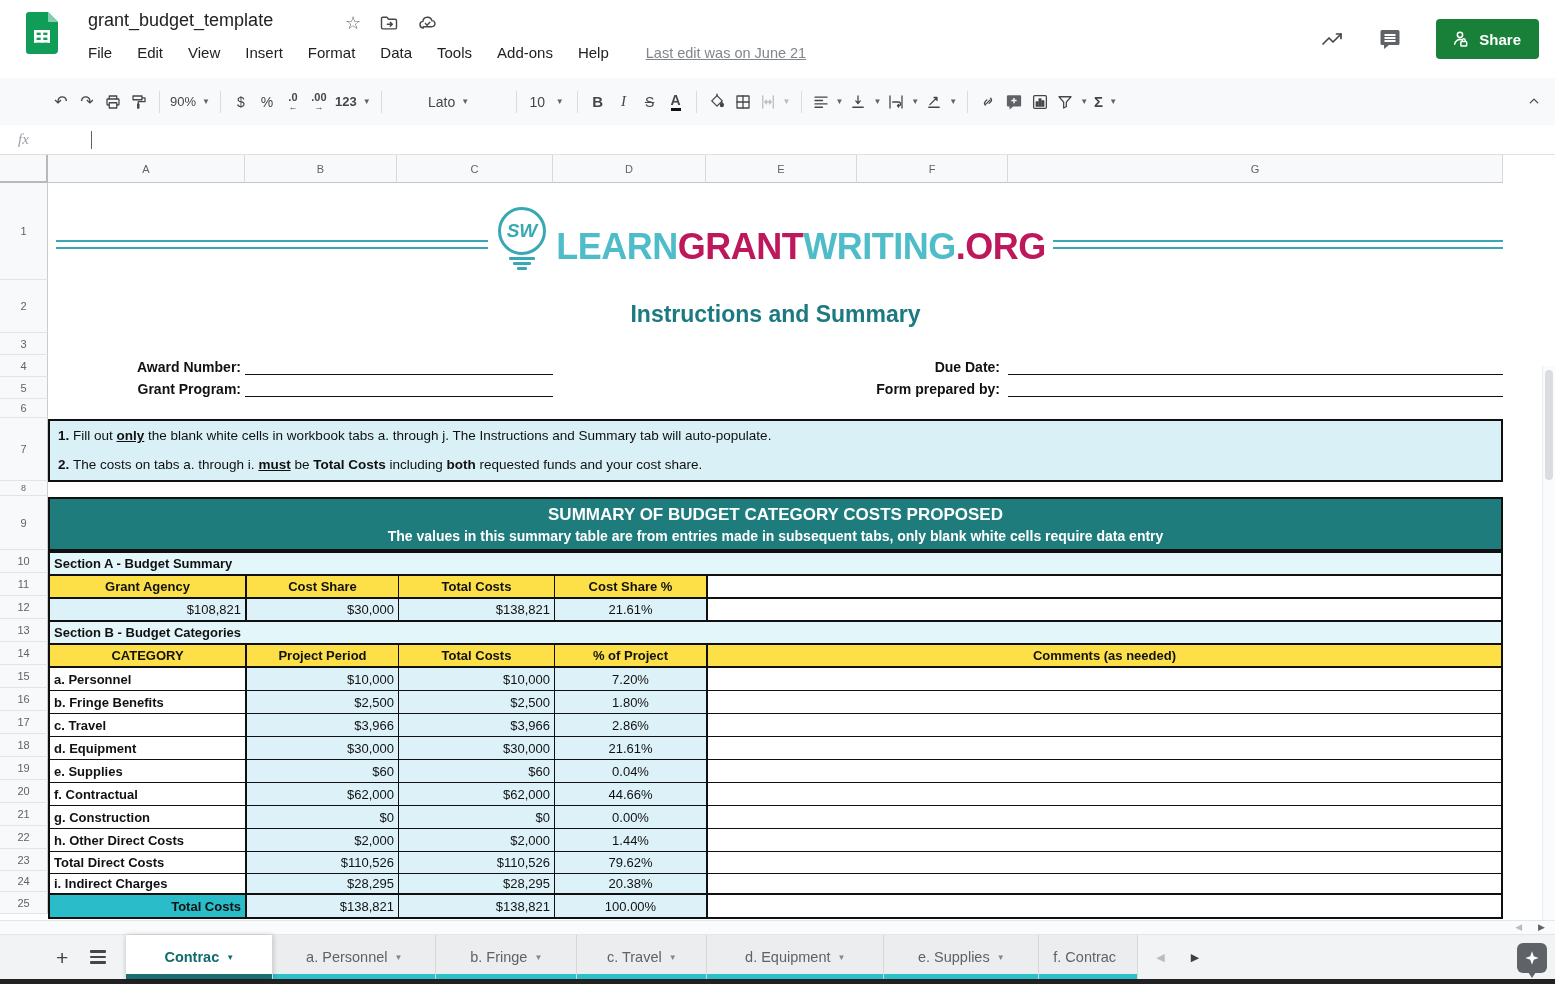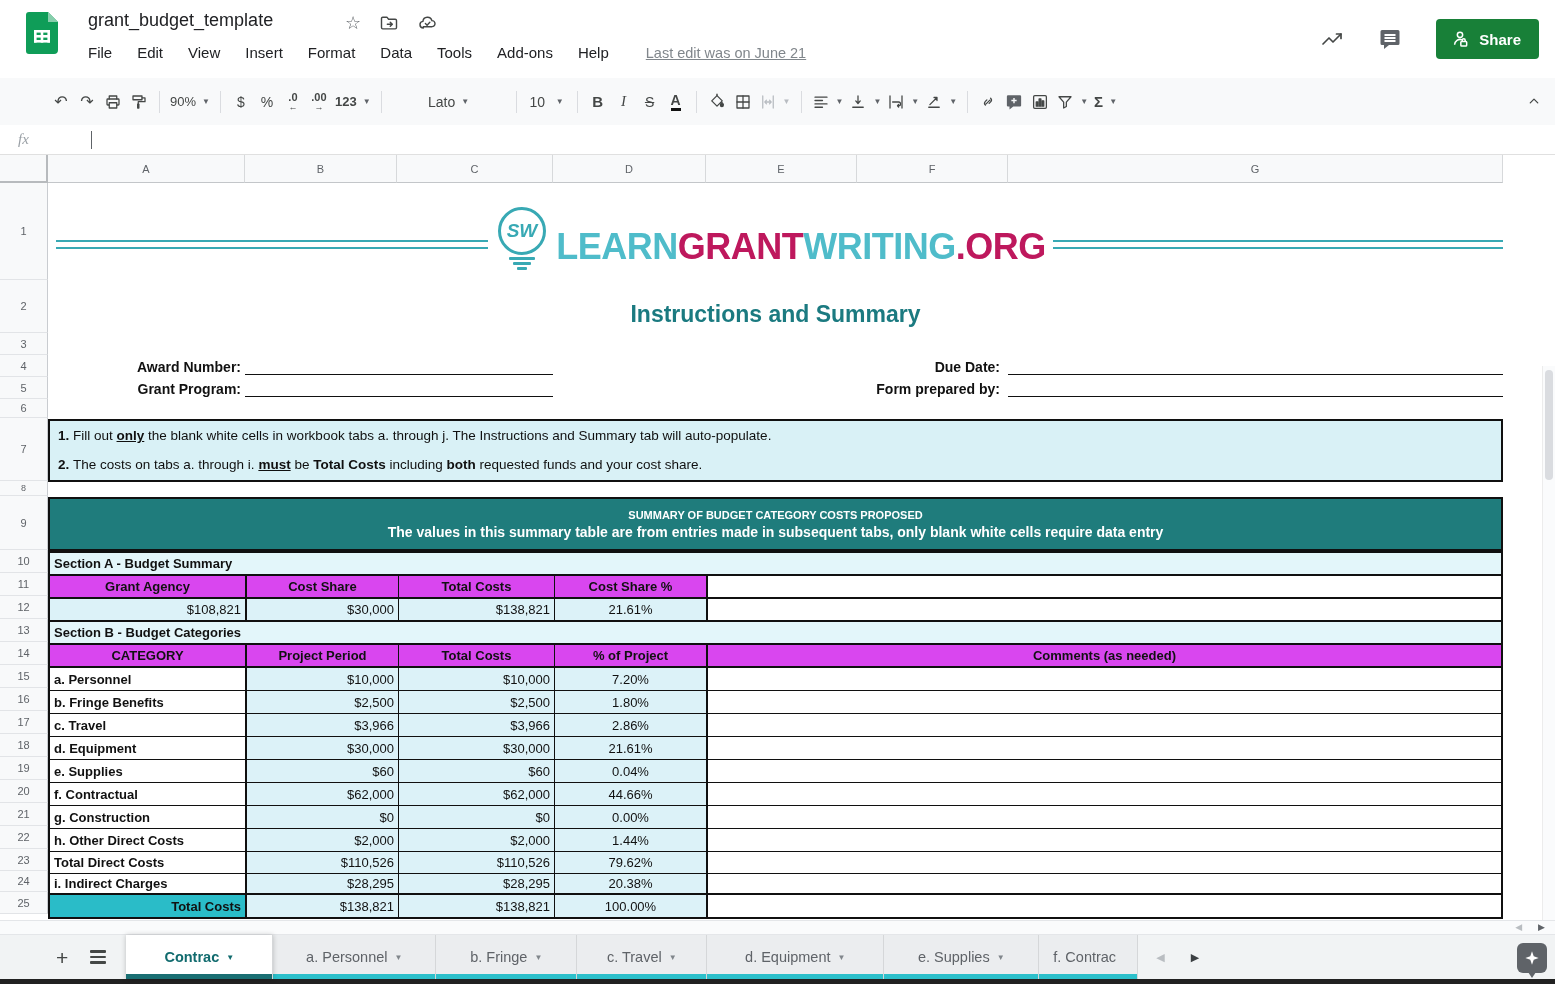--- a/index.html
+++ b/index.html
@@ -78,37 +78,37 @@
   .flabel-a { width:197px; text-align:right; padding-right:4px; }
   .fline-bc { width:308px; border-bottom:1px solid #111; height:20px; }
   .flabel-ef { width:455px; text-align:right; padding-right:8px; }
   .fline-g { width:495px; border-bottom:1px solid #111; height:20px; }
 
   
   .instructions { position:absolute; left:0; top:236px; width:1455px; height:63px; background:#d9f1f6; border:2px solid #101010; padding:7px 8px 8px 8px; display:flex; flex-direction:column; justify-content:space-between; font-size:13.5px; color:#101010; font-weight:500; }
 
   
   .banner { position:absolute; left:0; top:314px; width:1455px; height:54px; background:#1f7c7c; border:2px solid #101010; color:#fff; text-align:center; display:flex; flex-direction:column; justify-content:center; gap:3px; }
-  .banner .b1 { font-size:11px; font-weight:700; }
+  .banner .b1 { font-size:17px; font-weight:700; }
   .banner .b2 { font-size:14px; font-weight:700; }
 
   
   .btable { position:absolute; left:0; top:368px; width:1455px; border:2px solid #101010; font-size:13px; color:#111; background:#fff; }
   .trow { display:flex; height:23px; border-bottom:1px solid #101010; align-items:stretch; }
   .trow.h22 { height:22px; } .trow.h21 { height:21px; }
   .trow.thick { border-bottom-width:2px; }
   .trow.last { border-bottom:none; }
   .cell { display:flex; align-items:center; height:100%; cursor:cell; }
   .tA { width:197px; border-right:2px solid #101010; padding:0 4px; font-weight:700; }
   .tB { width:152px; border-right:1px solid #101010; justify-content:flex-end; padding-right:4px; }
   .tC { width:156px; border-right:1px solid #101010; justify-content:flex-end; padding-right:4px; }
   .tD { width:153px; border-right:2px solid #101010; justify-content:center; }
   .tEFG { flex:1; }
   .cyan { background:#dcf2f8; }
-  .teal { background:#d946ef; }
+  .teal { background:#fde047; }
   .title-row { background:#e3f6fa; font-weight:700; padding-left:4px; display:flex; align-items:center; }
   .thead .cell { justify-content:center; font-weight:700; padding:0; }
   .val { font-weight:400; }
   .tA.num { justify-content:flex-end; font-weight:400; }
   .tA.total { background:#2abcc8; justify-content:flex-end; font-weight:700; }
 
   
   .vscroll { position:absolute; top:183px; right:0; width:13px; height:737px; background:#fafbfc; border-left:1px solid #ececec; }
   .vthumb { position:absolute; top:4px; left:2px; width:8px; height:110px; background:#dadce0; border-radius:4px; }
   .hscroll { position:absolute; top:920px; left:0; width:1555px; height:15px; background:#fafbfc; border-top:1px solid #e4e6e9; border-bottom:1px solid #e4e6e9; display:flex; align-items:center; justify-content:flex-end; gap:16px; padding-right:10px; }

